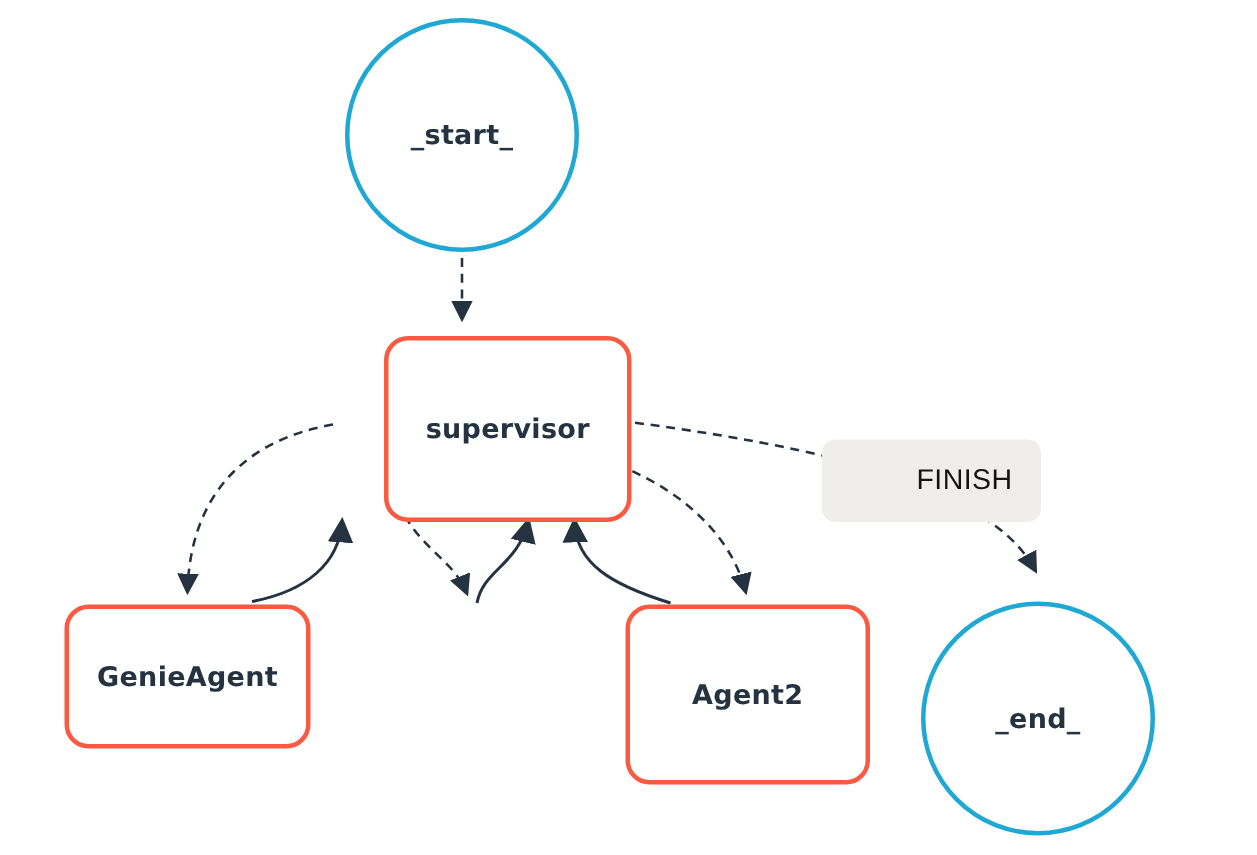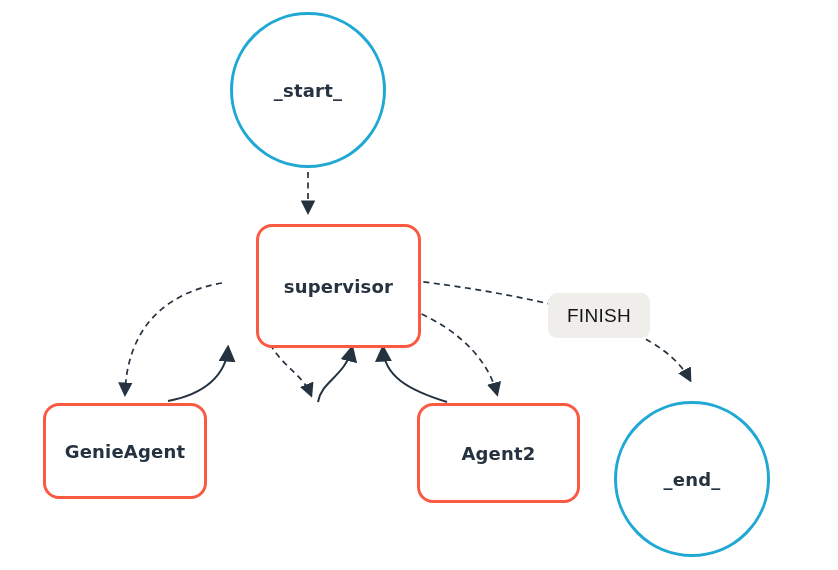--- a/index.html
+++ b/index.html
@@ -32,23 +32,23 @@
     position:absolute;z-index:3;display:flex;align-items:center;justify-content:center;
     background:var(--edge-label-bg);color:var(--edge-label-text);
     border-radius:9px;font-family:"Liberation Sans",sans-serif;
     font-size:19px;font-weight:400;letter-spacing:0.3px;
   }
   
   #n-start{left:230px;top:12px;width:156px;height:156px;}
   #n-supervisor{left:225px;top:224px;width:165px;height:124px;margin-left:31px;}
   #n-genie{left:43px;top:403px;width:164px;height:96px;}
   #n-agent1{left:228px;top:403px;width:169px;height:124px;}
-  #n-agent2{left:417px;top:403px;width:163px;height:100px;}
+  #n-agent2{left:417px;top:403px;width:163px;height:120px;}
   #n-end{left:614px;top:401px;width:156px;height:156px;}
-  #l-finish{left:548px;top:293px;width:102px;height:45px;}
+  #l-finish{left:548px;top:293px;width:102px;height:55px;padding-left:44px;}
 </style>
 </head>
 <body>
 
 <div class="canvas">
 
   <svg class="edges" viewBox="0 0 838 570" xmlns="http://www.w3.org/2000/svg">
     <defs>
       <marker id="arrowhead" viewBox="0 0 10 10" refX="8" refY="5" markerWidth="8.5" markerHeight="8.5" orient="auto-start-reverse">
         <path d="M0 0 L10 5 L0 10 z"></path>

